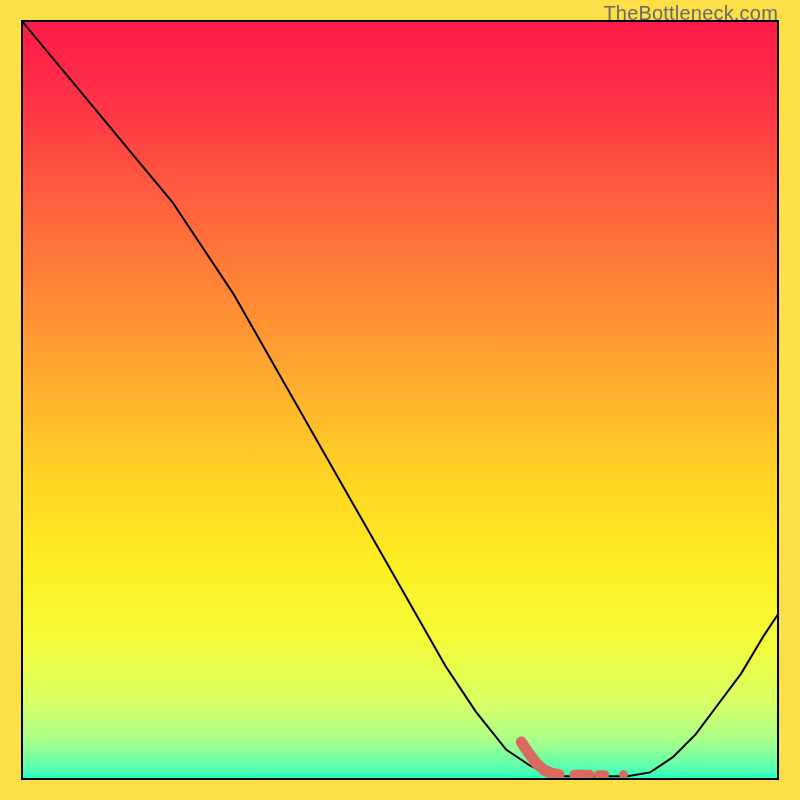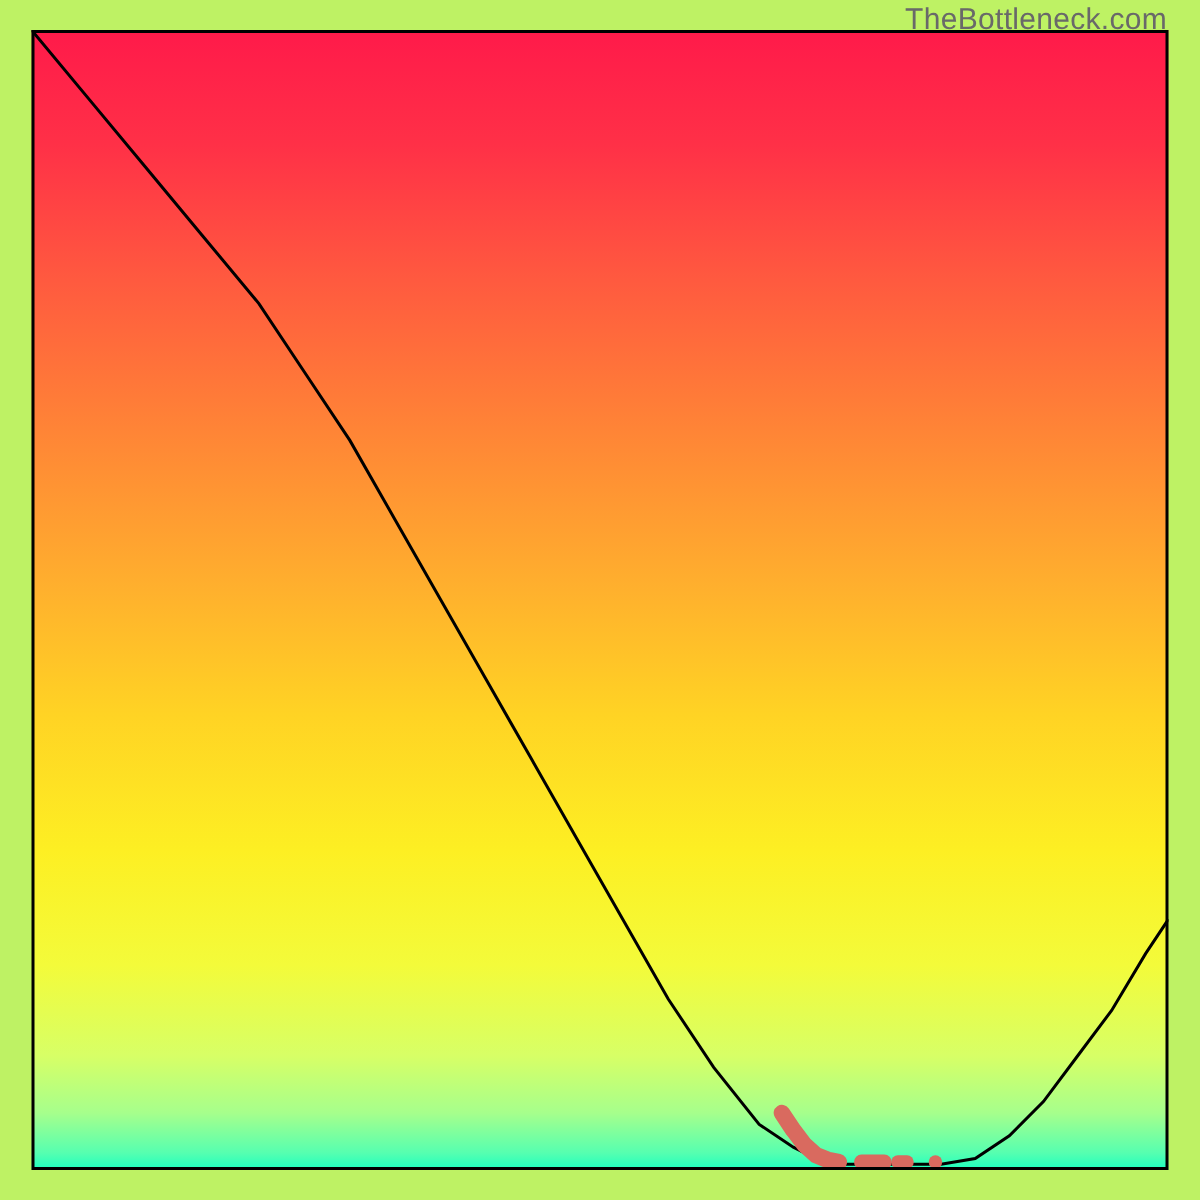--- a/index.html
+++ b/index.html
@@ -1,21 +1,21 @@
 <!DOCTYPE html>
 <html><head>
 <meta charset="utf-8">
 <style>
   * { margin: 0; padding: 0; box-sizing: border-box; }
   html, body { width: 800px; height: 800px; overflow: hidden; }
   .chart-container {
     position: relative;
     width: 800px;
     height: 800px;
-    background: #bef264;
+    background: #fde047;
   }
   .plot-area {
     position: absolute;
     left: 21px;
     top: 20px;
     width: 758px;
     height: 760px;
   }
   .gradient-bg {
     position: absolute;

